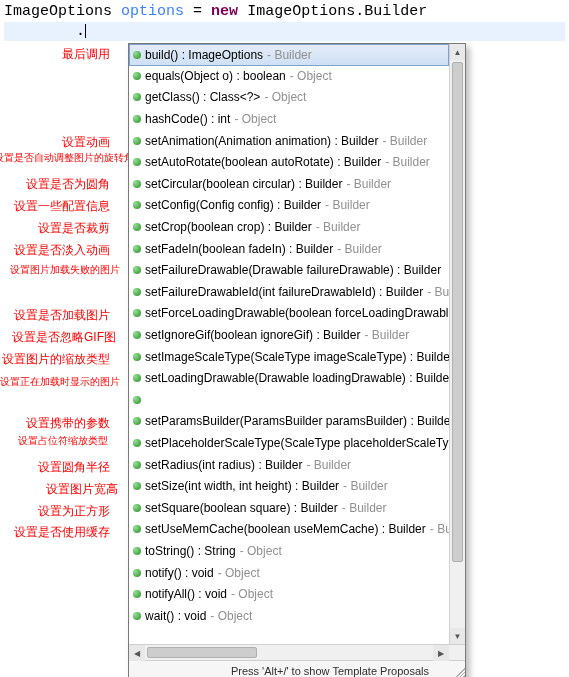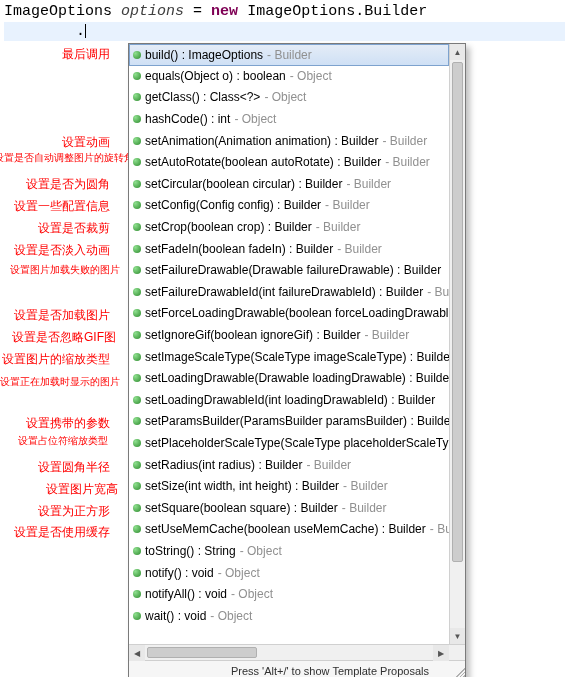--- a/index.html
+++ b/index.html
@@ -15,21 +15,21 @@
   .code-area {
     background: #fff;
     padding: 2px 4px;
     font-family: Consolas, "Courier New", monospace;
     font-size: 15px;
     line-height: 1.3;
     white-space: pre;
     color: #000;
   }
   .tok-type { color: #000; }
-  .tok-var { color: #404040; font-style: italic; }
+  .tok-var { color: #3b82f6; }
   .tok-op { color: #000; }
   .tok-kw { color: #7f0055; font-weight: bold; }
   .cursor { border-left: 1px solid #000; display:inline-block; height:14px; vertical-align:middle; }
   .current-line { background: #e8f2fe; display:block; }
   .stage { position: relative; }
   .annotations {
     position: absolute;
     top: 0; left: 0;
     z-index: 1;
     pointer-events: none;
@@ -238,21 +238,20 @@
           <div class="item">
             <span class="bullet"></span>
             <span class="sig">setImageScaleType(ScaleType imageScaleType) : Builder</span>
           </div>
           <div class="item">
             <span class="bullet"></span>
             <span class="sig">setLoadingDrawable(Drawable loadingDrawable) : Builde</span>
           </div>
           <div class="item">
             <span class="bullet"></span>
-            <span class="sig">setLoadingDrawableId(int loadingDrawableId) : Builder</span>
           </div>
           <div class="item">
             <span class="bullet"></span>
             <span class="sig">setParamsBuilder(ParamsBuilder paramsBuilder) : Builder</span>
           </div>
           <div class="item">
             <span class="bullet"></span>
             <span class="sig">setPlaceholderScaleType(ScaleType placeholderScaleType</span>
           </div>
           <div class="item">

